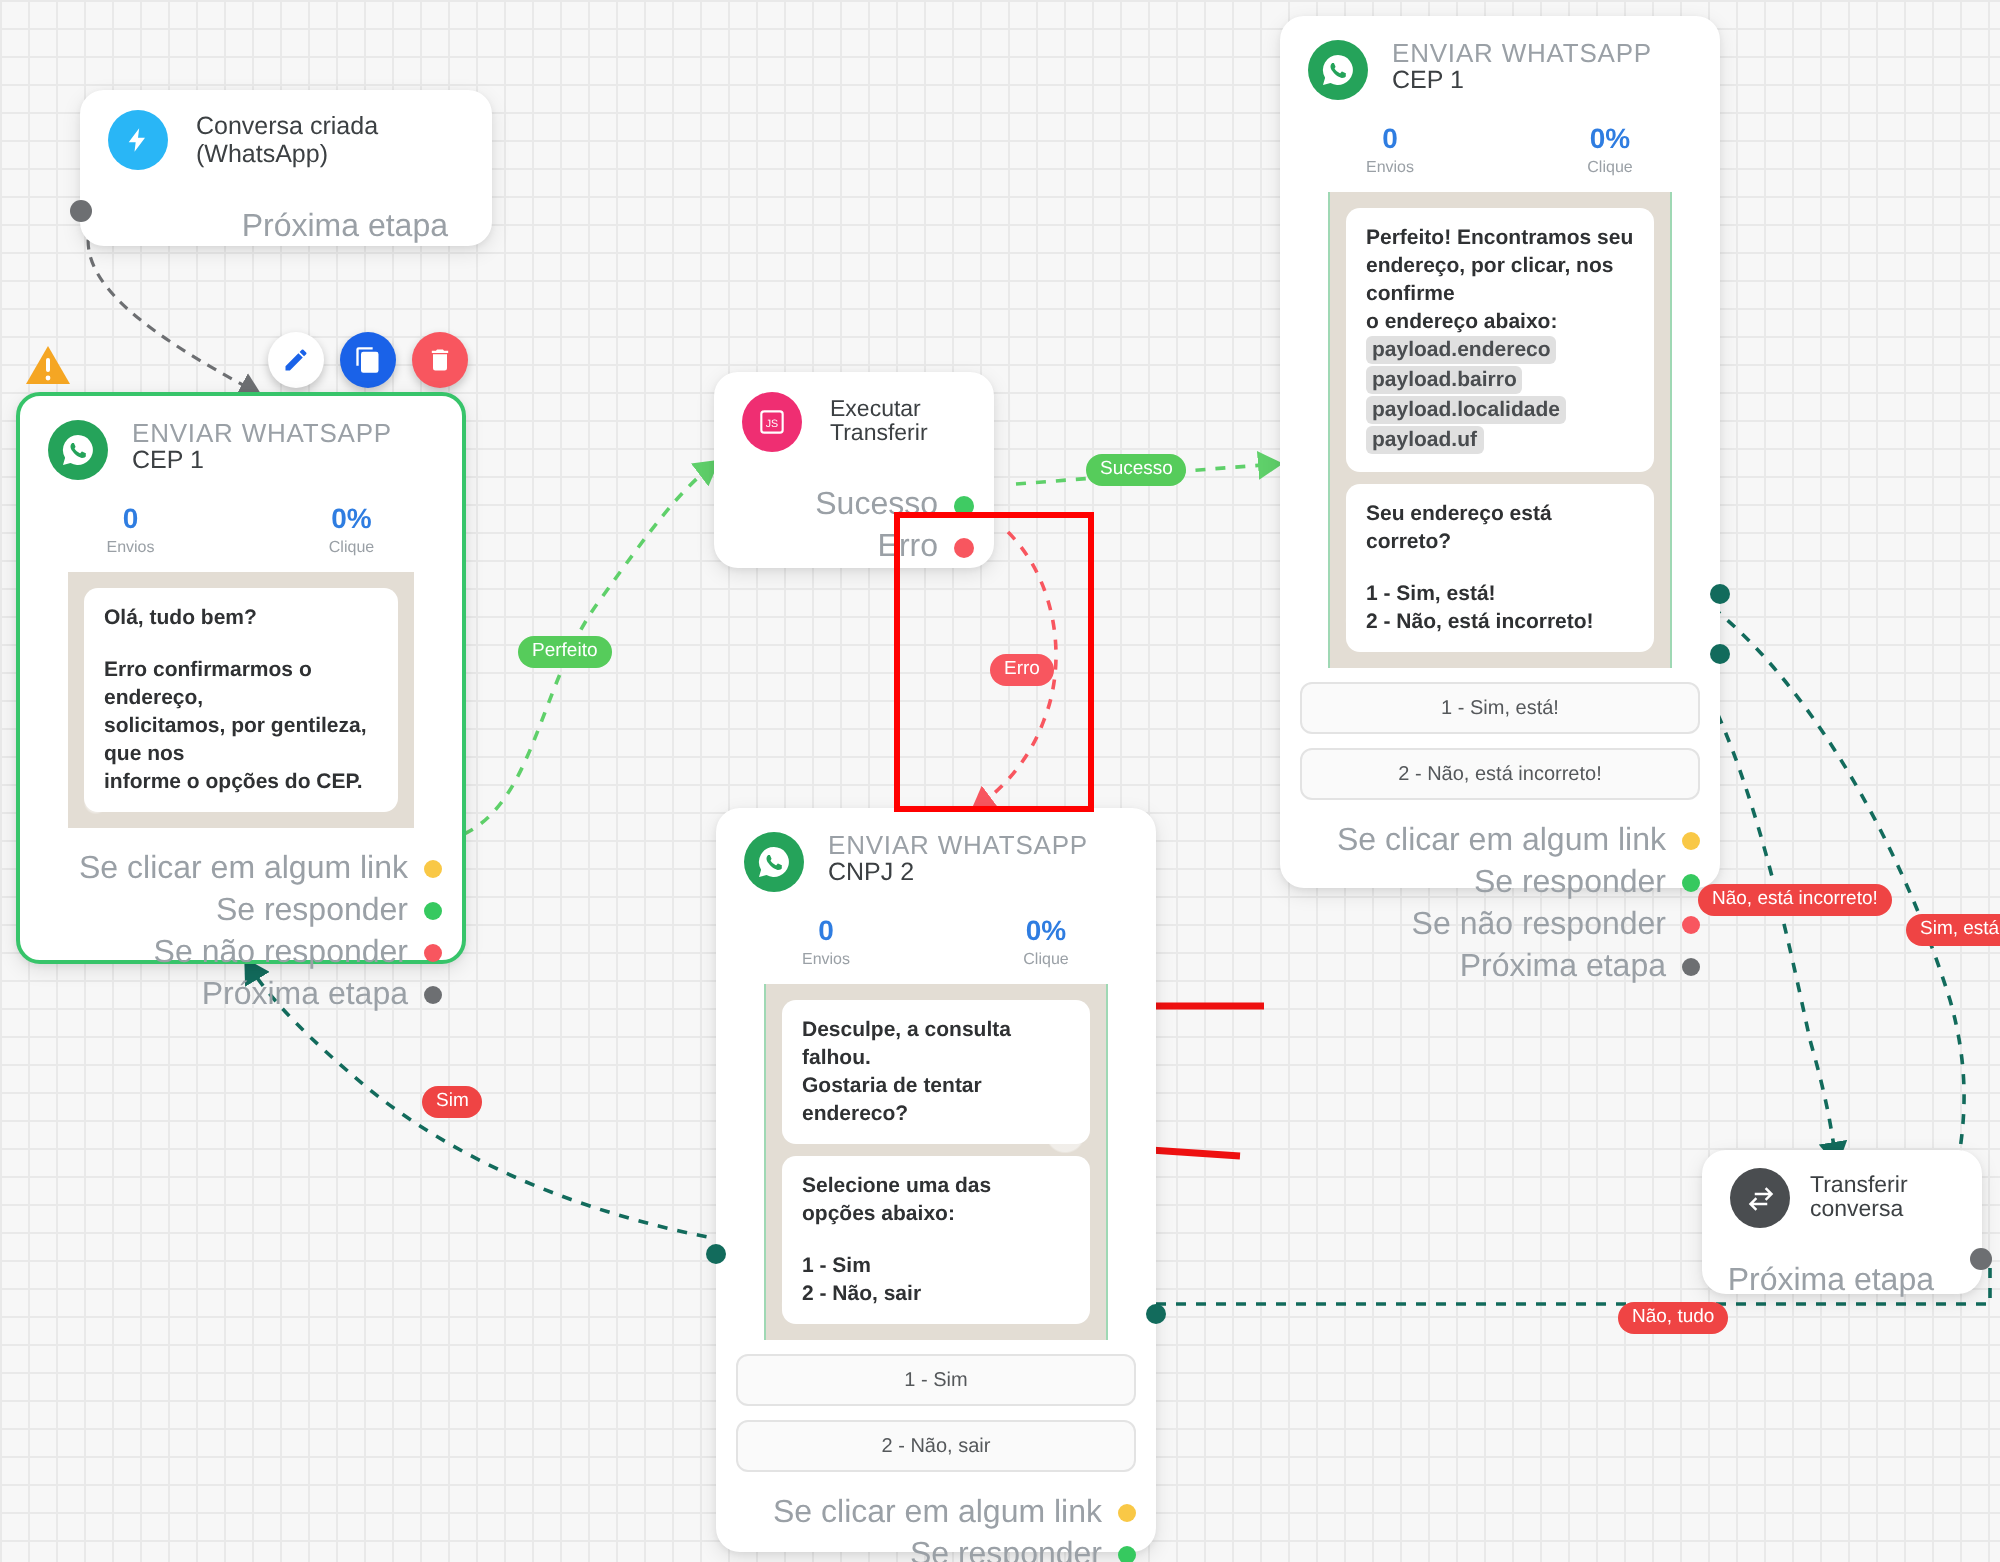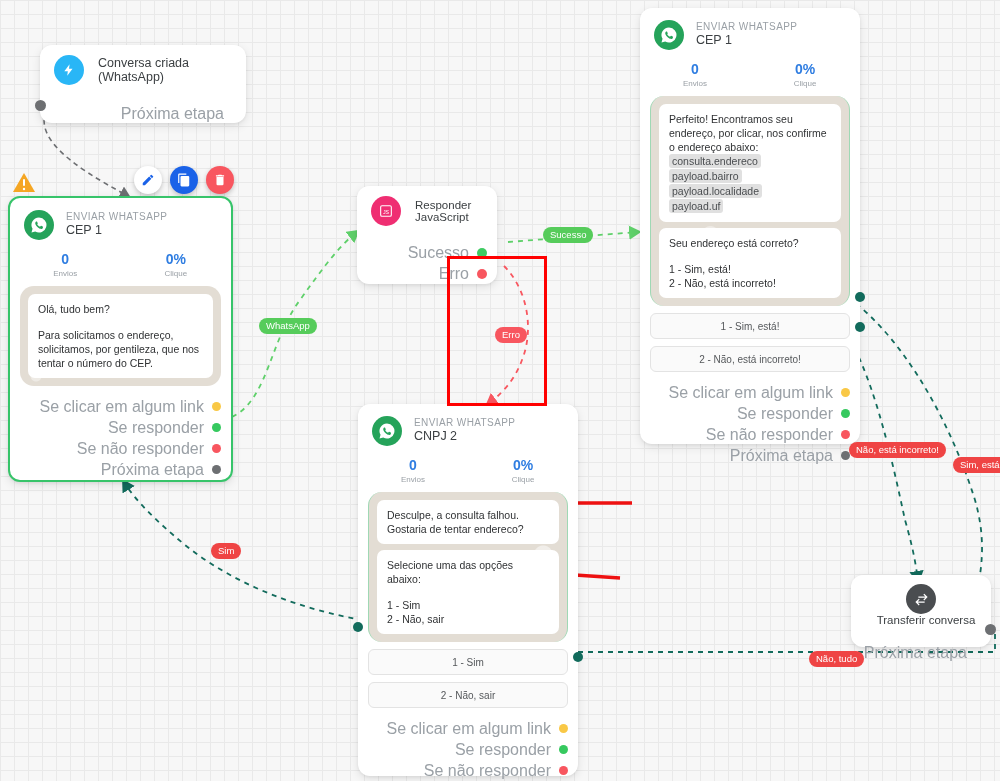--- a/index.html
+++ b/index.html
@@ -19,41 +19,42 @@
   .node{
     position:absolute;background:#fff;border-radius:12px;
     box-shadow:0 3px 10px rgba(0,0,0,.10), 0 1px 3px rgba(0,0,0,.06);
     box-sizing:border-box;
   }
   .node.selected{border:2px solid #37c46a;}
   .node-head{display:flex;align-items:center;padding:12px 14px 6px 14px;}
   .node-icon{width:30px;height:30px;border-radius:50%;flex:0 0 30px;
     display:flex;align-items:center;justify-content:center;color:#fff;}
   .node-head-text{margin-left:12px;}
-  .node-kicker{font-size:10px;letter-spacing:.4px;color:#9aa0a6;text-transform:uppercase;line-height:10px;text-align:center;}
+  .node-kicker{font-size:13px;letter-spacing:.4px;color:#9aa0a6;text-transform:uppercase;line-height:10px;text-align:center;}
   .node-title{font-size:12.5px;color:#3c4043;line-height:16px;}
   .node-title-simple{font-size:12.5px;color:#3c4043;margin-left:14px;}
 
   
   .stats{display:flex;padding:4px 0 6px 0;}
   .stat{flex:1;text-align:center;}
   .stat-v{font-size:14px;color:#2f7de1;font-weight:bold;line-height:18px;}
   .stat-l{font-size:8px;color:#9aa0a6;line-height:12px;}
 
   
-  .wa-wrap{margin:0 10px;border-radius:14px;padding:8px;
+  .wa-wrap{margin:0 24px;border-radius:0;padding:8px;
     background-color:#e3ddd4;
     background-image:
       radial-gradient(circle at 12% 20%, rgba(255,255,255,.55) 0 7px, transparent 8px),
       radial-gradient(circle at 62% 14%, rgba(255,255,255,.45) 0 5px, transparent 6px),
       radial-gradient(circle at 88% 42%, rgba(255,255,255,.5) 0 9px, transparent 10px),
       radial-gradient(circle at 30% 66%, rgba(255,255,255,.42) 0 8px, transparent 9px),
       radial-gradient(circle at 74% 82%, rgba(255,255,255,.5) 0 6px, transparent 7px),
       radial-gradient(circle at 8% 90%, rgba(255,255,255,.4) 0 5px, transparent 6px);
     box-sizing:border-box;
+    font-weight:bold;
   }
   .wa-wrap.greenline{border-left:1px solid #9fd8b4;border-right:1px solid #9fd8b4;}
   .bubble{background:#fff;border-radius:7px;padding:8px 10px;font-size:10.5px;
     color:#2f3133;line-height:14px;margin-bottom:6px;}
   .bubble:last-child{margin-bottom:0;}
   .bubble p{margin:0;}
   .bubble p.gap{margin-top:12px;}
   .tokenline{margin-top:12px;}
   .token{background:#e0e0e0;border-radius:3px;padding:0 3px;display:inline-block;margin-bottom:1px;color:#4a4d50;}
 
@@ -199,23 +200,23 @@
         <div class="stat-l">Envios</div>
       </div>
       <div class="stat">
         <div class="stat-v">0%</div>
         <div class="stat-l">Clique</div>
       </div>
     </div>
     <div class="wa-wrap">
       <div class="bubble">
         <p>Olá, tudo bem?</p>
-        <p class="gap">Para solicitamos o endereço,</p>
+        <p class="gap">Erro confirmarmos o endereço,</p>
         <p>solicitamos, por gentileza, que nos</p>
-        <p>tentar o número do CEP.</p>
+        <p>informe o opções do CEP.</p>
       </div>
     </div>
     <div class="ports" style="padding-top:10px;">
       <div class="port">
         <span class="port-label">Se clicar em algum link</span>
         <span class="dot yellow"></span>
       </div>
       <div class="port">
         <span class="port-label">Se responder</span>
         <span class="dot green"></span>
@@ -232,21 +233,21 @@
   </div>
 
   <div class="node" style="left:357px;top:186px;width:140px;height:98px;">
     <div class="node-head" style="padding-top:10px;">
       <div class="node-icon" style="background:#ef2e72;">
         <svg width="16" height="16" viewBox="0 0 24 24">
             <rect x="4" y="4" width="16" height="16" rx="2" fill="none" stroke="#fff" stroke-width="1.6"></rect>
             <text x="12" y="16" font-size="8" font-family="Liberation Sans, sans-serif" fill="#fff" text-anchor="middle">JS</text>
           </svg>
       </div>
-      <div class="node-title-simple" style="font-size:11.5px;">Responder JavaScript</div>
+      <div class="node-title-simple" style="font-size:11.5px;">Executar Transferir</div>
     </div>
     <div class="port" style="margin-top:10px;">
       <span class="port-label">Sucesso</span>
       <span class="dot brightgreen lg"></span>
     </div>
     <div class="port">
       <span class="port-label">Erro</span>
       <span class="dot red lg"></span>
     </div>
   </div>
@@ -271,21 +272,21 @@
       <div class="stat">
         <div class="stat-v">0%</div>
         <div class="stat-l">Clique</div>
       </div>
     </div>
     <div class="wa-wrap greenline">
       <div class="bubble">
         <p>Perfeito! Encontramos seu</p>
         <p>endereço, por clicar, nos confirme</p>
         <p>o endereço abaixo:</p>
-        <p class="tokenline"><span class="token">consulta.endereco</span></p>
+        <p class="tokenline"><span class="token">payload.endereco</span></p>
         <p><span class="token">payload.bairro</span></p>
         <p><span class="token">payload.localidade</span></p>
         <p><span class="token">payload.uf</span></p>
       </div>
       <div class="bubble">
         <p>Seu endereço está correto?</p>
         <p class="gap">1 - Sim, está!</p>
         <p>2 - Não, está incorreto!</p>
       </div>
     </div>
@@ -361,35 +362,35 @@
       </div>
       <div class="port">
         <span class="port-label">Se não responder</span>
         <span class="dot red"></span>
       </div>
 
     </div>
   </div>
 
   <div class="node" style="left:851px;top:575px;width:140px;height:72px;">
-    <div class="node-head" style="padding-top:9px;flex-direction:column;">
+    <div class="node-head" style="padding-top:9px;">
       <div class="node-icon" style="background:#4a4d50;">
         <svg width="15" height="15" viewBox="0 0 24 24">
             <path fill="#fff" d="M7 7h11l-3-3 1.4-1.4L21.8 8l-5.4 5.4L15 12l3-3H7V7zm10 10H6l3 3-1.4 1.4L2.2 16l5.4-5.4L9 12l-3 3h11v2z"></path>
           </svg>
       </div>
       <div class="node-title-simple" style="font-size:11.5px;margin-left:10px;">Transferir conversa</div>
     </div>
     <div style="display:flex;align-items:center;justify-content:flex-end;padding:12px 16px 0 0;">
       <span class="port-label">Próxima etapa</span>
     </div>
     <div class="edge-dot dot grey lg" style="right:-5px;top:49px;width:11px;height:11px;"></div>
   </div>
 
-  <div class="pill green" style="left:259px;top:318px;">WhatsApp</div>
+  <div class="pill green" style="left:259px;top:318px;">Perfeito</div>
   <div class="pill green" style="left:543px;top:227px;">Sucesso</div>
   <div class="pill red" style="left:495px;top:327px;">Erro</div>
   <div class="pill teal" style="left:211px;top:543px;">Sim</div>
   <div class="pill teal" style="left:849px;top:442px;">Não, está incorreto!</div>
   <div class="pill teal" style="left:953px;top:457px;">Sim, está!</div>
   <div class="pill teal" style="left:809px;top:651px;">Não, tudo</div>
 
   <div class="ann-rect" style="left:447px;top:256px;width:100px;height:150px;"></div>
 
 </div>

